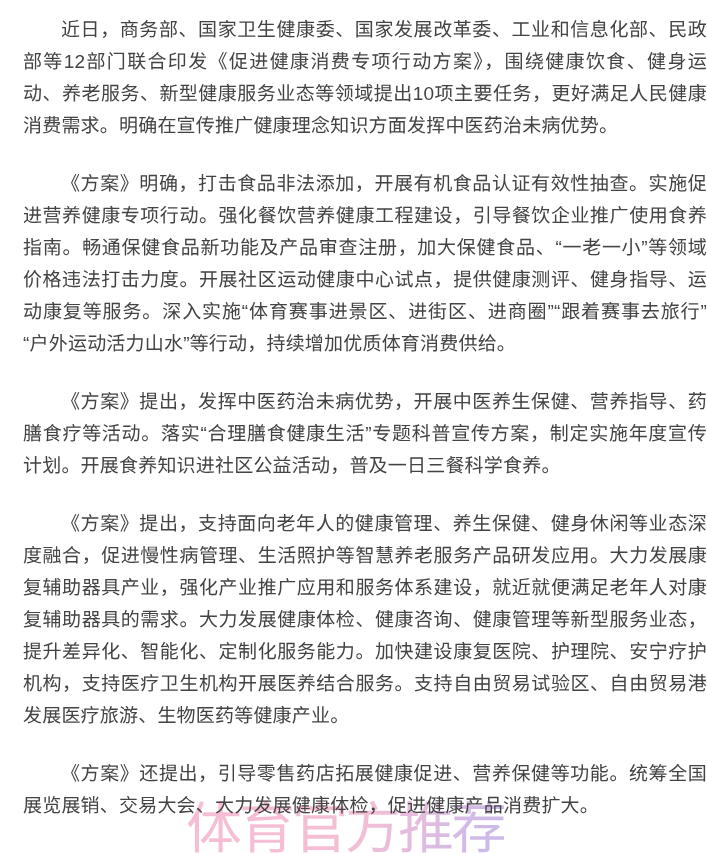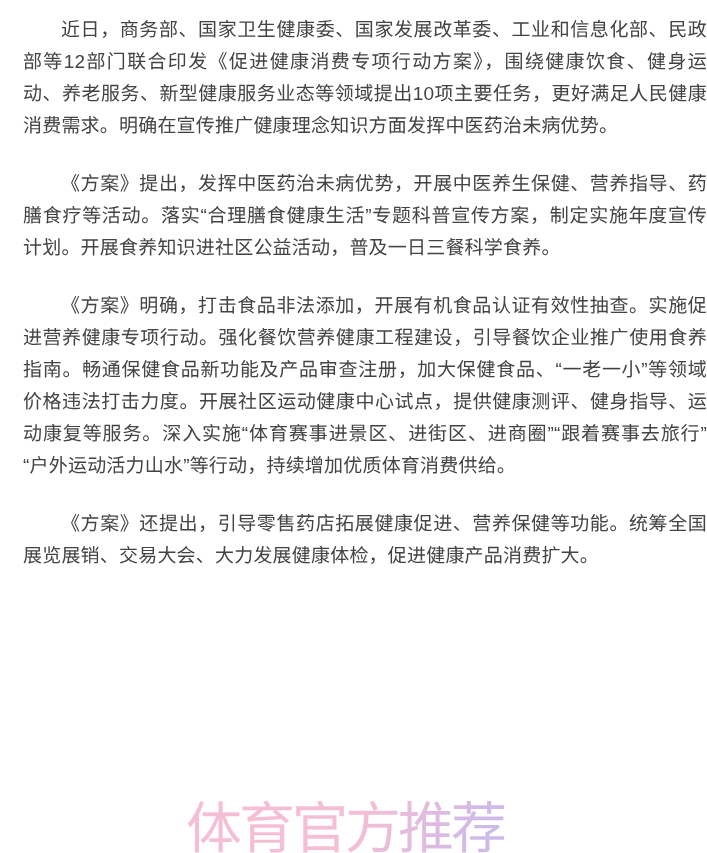--- a/index.html
+++ b/index.html
@@ -53,18 +53,19 @@
 </style>
 </head>
 <body>
 
 <div class="page">
 
   <span class="watermark">体育官方推荐</span>
 
   <div class="content">
     <p>近日，商务部、国家卫生健康委、国家发展改革委、工业和信息化部、民政部等12部门联合印发《促进健康消费专项行动方案》，围绕健康饮食、健身运动、养老服务、新型健康服务业态等领域提出10项主要任务，更好满足人民健康消费需求。明确在宣传推广健康理念知识方面发挥中医药治未病优势。</p>
+    <p>《方案》明确，打击食品非法添加，开展有机食品认证有效性抽查。实施促进营养健康专项行动。强化餐饮营养健康工程建设，引导餐饮企业推广使用食养指南。畅通保健食品新功能及产品审查注册，加大保健食品、“一老一小”等领域价格违法打击力度。开展社区运动健康中心试点，提供健康测评、健身指导、运动康复等服务。深入实施“体育赛事进景区、进街区、进商圈”“跟着赛事去旅行”“户外运动活力山水”等行动，持续增加优质体育消费供给。</p>
     <p>《方案》提出，发挥中医药治未病优势，开展中医养生保健、营养指导、药膳食疗等活动。落实“合理膳食健康生活”专题科普宣传方案，制定实施年度宣传计划。开展食养知识进社区公益活动，普及一日三餐科学食养。</p>
-    <p>《方案》明确，打击食品非法添加，开展有机食品认证有效性抽查。实施促进营养健康专项行动。强化餐饮营养健康工程建设，引导餐饮企业推广使用食养指南。畅通保健食品新功能及产品审查注册，加大保健食品、“一老一小”等领域价格违法打击力度。开展社区运动健康中心试点，提供健康测评、健身指导、运动康复等服务。深入实施“体育赛事进景区、进街区、进商圈”“跟着赛事去旅行”“户外运动活力山水”等行动，持续增加优质体育消费供给。</p>
+    <p>《方案》提出，支持面向老年人的健康管理、养生保健、健身休闲等业态深度融合，促进慢性病管理、生活照护等智慧养老服务产品研发应用。大力发展康复辅助器具产业，强化产业推广应用和服务体系建设，就近就便满足老年人对康复辅助器具的需求。大力发展健康体检、健康咨询、健康管理等新型服务业态，提升差异化、智能化、定制化服务能力。加快建设康复医院、护理院、安宁疗护机构，支持医疗卫生机构开展医养结合服务。支持自由贸易试验区、自由贸易港发展医疗旅游、生物医药等健康产业。</p>
     <p>《方案》还提出，引导零售药店拓展健康促进、营养保健等功能。统筹全国展览展销、交易大会、大力发展健康体检，促进健康产品消费扩大。</p>
   </div>
 
 </div>
 
 </body></html>

